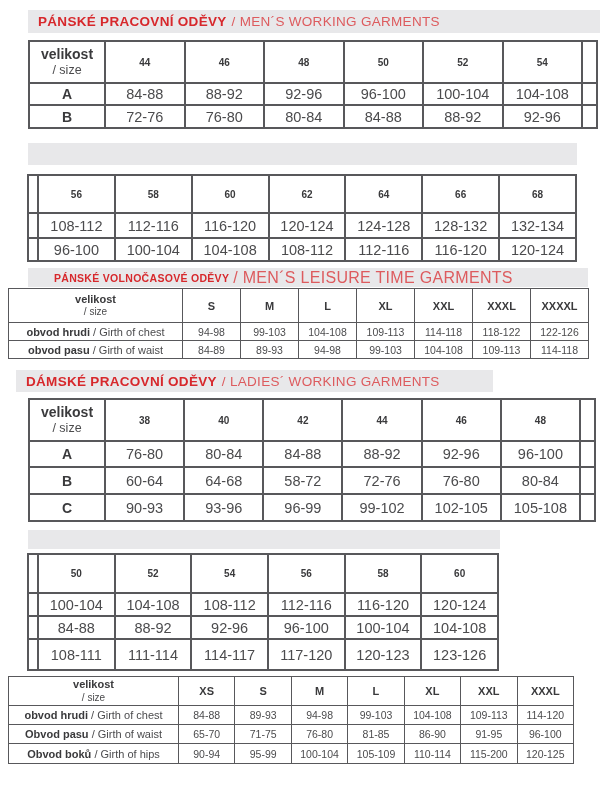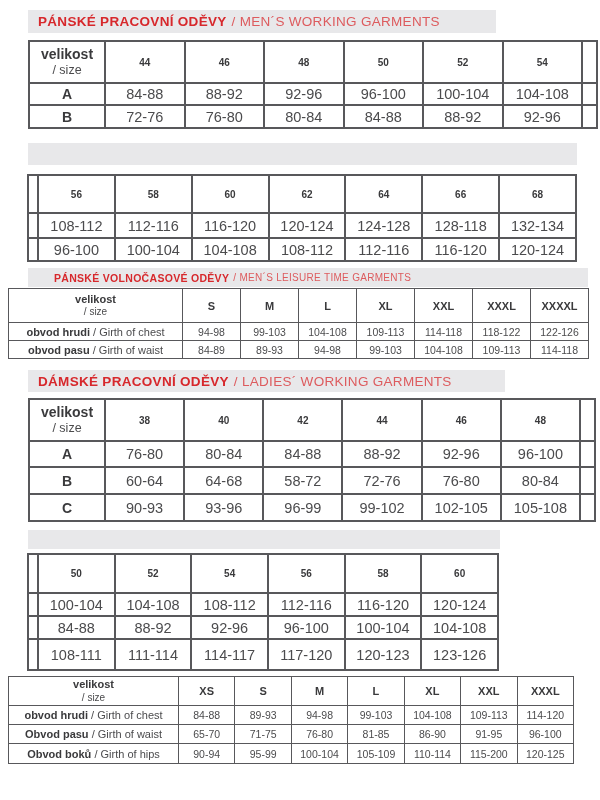--- a/index.html
+++ b/index.html
@@ -8,42 +8,42 @@
     background:#ffffff;
     font-family:"Liberation Sans","DejaVu Sans",sans-serif;
     --red-bold:#d7282c; --red-light:#dd5b5e; --band:#e8e8ea;
     --border:#58585b; --dark:#3a3a3c; --val:#4b4b4d;
   }
   .band{position:absolute;background:var(--band);display:flex;align-items:center;
         padding-left:10px;box-sizing:border-box;}
   .h-cz{font-weight:bold;color:var(--red-bold);font-size:13.5px;letter-spacing:.3px;white-space:pre;}
   .h-en{color:var(--red-light);font-size:13.5px;margin-left:5px;letter-spacing:.3px;white-space:pre;}
   .band.small-h .h-cz{font-size:10.5px;padding-left:16px;}
-  .band.small-h .h-en{font-size:10px;margin-left:4px;}
+  .band.small-h .h-en{font-size:16px;margin-left:4px;}
   table.sheet{position:absolute;border-collapse:collapse;table-layout:fixed;background:#fff;}
   table.sheet th,table.sheet td{padding:0;text-align:center;vertical-align:middle;overflow:hidden;}
   table.big th,table.big td{border:2px solid var(--border);}
   table.small th,table.small td{border:1.5px solid var(--border);}
   .size-h{font-size:10px;font-weight:bold;color:var(--dark);}
   .val{font-size:14.5px;font-weight:normal;color:var(--val);}
   .rowlab{font-size:14px;font-weight:bold;color:var(--dark);}
   .corner-b{display:block;font-size:14px;font-weight:bold;color:var(--dark);line-height:1.2;}
   .corner-s{display:block;font-size:12.5px;font-weight:normal;color:var(--val);line-height:1.2;}
   table.small .size-h{font-size:11px;}
   table.small .val{font-size:10.5px;}
   table.small .corner-b{font-size:11px;}
   table.small .corner-s{font-size:10px;}
   .lab{font-size:11px;color:var(--val);}
   .lab b{color:var(--dark);}
   .sliver{background:#fff;}
 </style>
 </head>
 <body style="--red-bold: #d7282c; --red-light: #dd5b5e; --band: #e8e8ea; --border: #58585b; --dark: #3a3a3c; --val: #4b4b4d;">
 
-<div class="band" style="left:28px;top:10px;width:468px;height:23px;">
+<div class="band" style="left:28px;top:10px;width:572px;height:23px;">
   <span class="h-cz">PÁNSKÉ PRACOVNÍ ODĚVY</span>
   <span class="h-en">/ MEN´S WORKING GARMENTS</span>
 </div>
 
 <table class="sheet big" style="left:28px;top:40px;width:570px;">
   <colgroup>
       <col style="width:76px">
       <col>
       <col>
       <col>
@@ -113,21 +113,21 @@
     <th class="size-h">66</th>
     <th class="size-h">68</th>
   </tr>
   <tr style="height:25px;">
     <td class="sliver"></td>
     <td class="val">108-112</td>
     <td class="val">112-116</td>
     <td class="val">116-120</td>
     <td class="val">120-124</td>
     <td class="val">124-128</td>
-    <td class="val">128-118</td>
+    <td class="val">128-132</td>
     <td class="val">132-134</td>
   </tr>
   <tr style="height:23px;">
     <td class="sliver"></td>
     <td class="val">96-100</td>
     <td class="val">100-104</td>
     <td class="val">104-108</td>
     <td class="val">108-112</td>
     <td class="val">112-116</td>
     <td class="val">116-120</td>
@@ -182,21 +182,21 @@
     <td class="val">89-93</td>
     <td class="val">94-98</td>
     <td class="val">99-103</td>
     <td class="val">104-108</td>
     <td class="val">109-113</td>
     <td class="val">114-118</td>
   </tr>
 </tbody>
   </table>
 
-<div class="band" style="left:28px;top:370px;width:477px;height:22px;">
+<div class="band" style="left:16px;top:370px;width:477px;height:22px;">
   <span class="h-cz">DÁMSKÉ PRACOVNÍ ODĚVY</span>
   <span class="h-en">/ LADIES´ WORKING GARMENTS</span>
 </div>
 
 <table class="sheet big" style="left:28px;top:398px;width:568px;">
   <colgroup>
       <col style="width:76px">
       <col>
       <col>
       <col>

